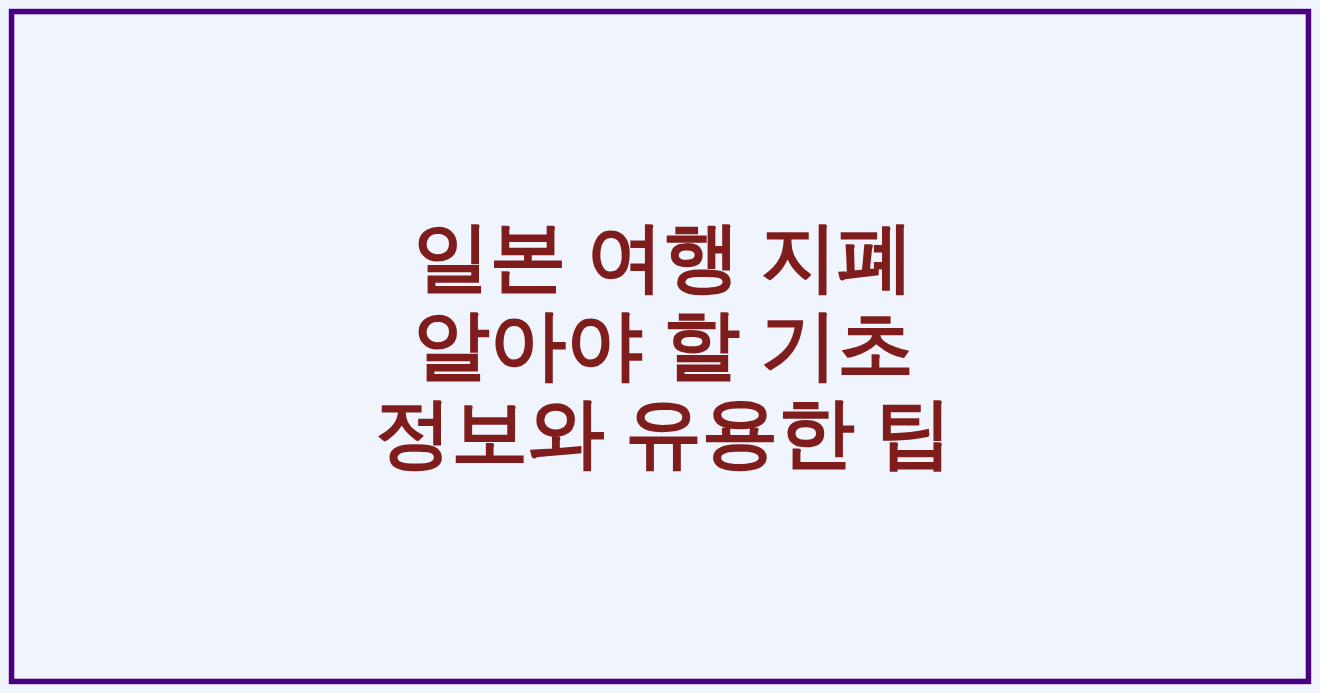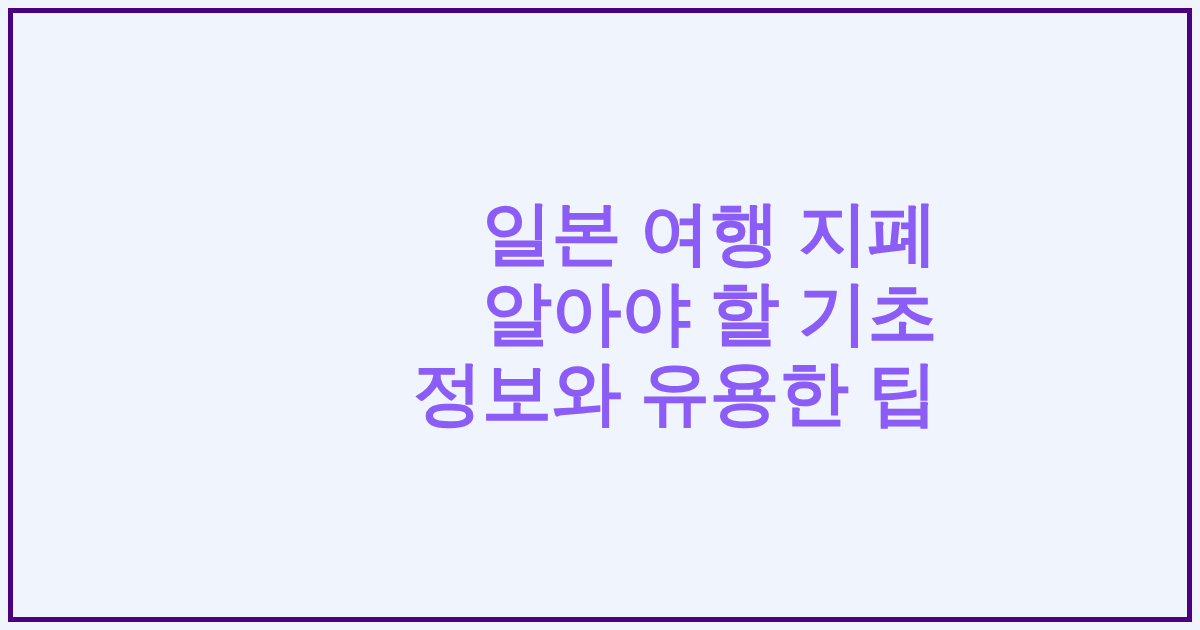--- a/index.html
+++ b/index.html
@@ -48,22 +48,22 @@
 
   #title-block {
     box-sizing: border-box;
     width: 668px;
     margin-left: 6px;
     margin-bottom: 4px;
   }
 
   #card-title {
     margin: 0;
-    text-align: right;
-    color: #8b5cf6;
+    text-align: center;
+    color: #7f1d1d;
     font-family: "Liberation Sans", "DejaVu Sans", sans-serif;
     font-weight: 700;
     font-size: 70px;
     line-height: 80px;
     letter-spacing: -0.5px;
     word-break: keep-all;
     overflow-wrap: break-word;
   }
 </style>
 </head>

